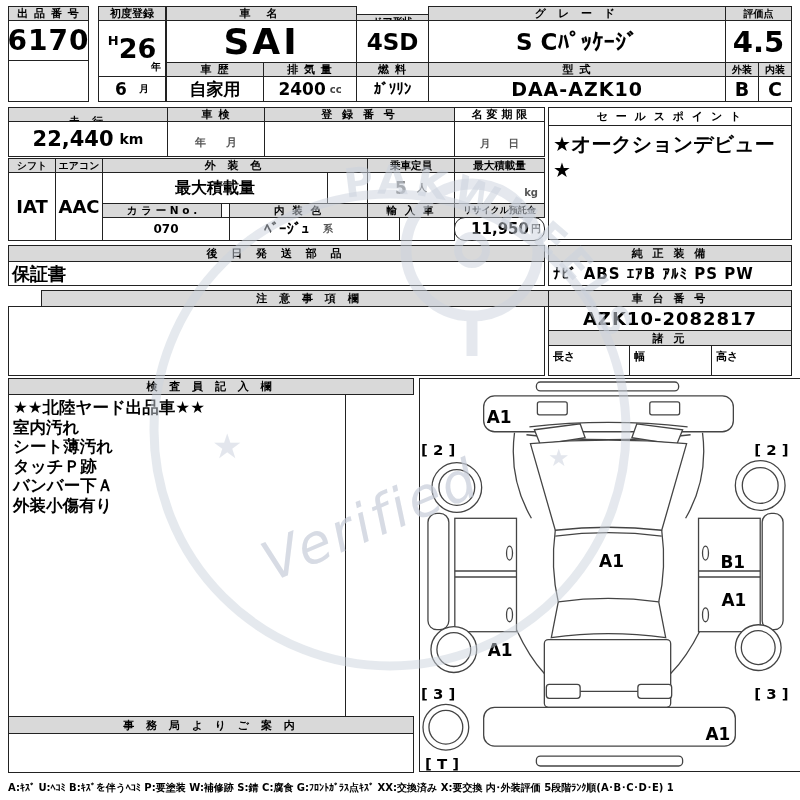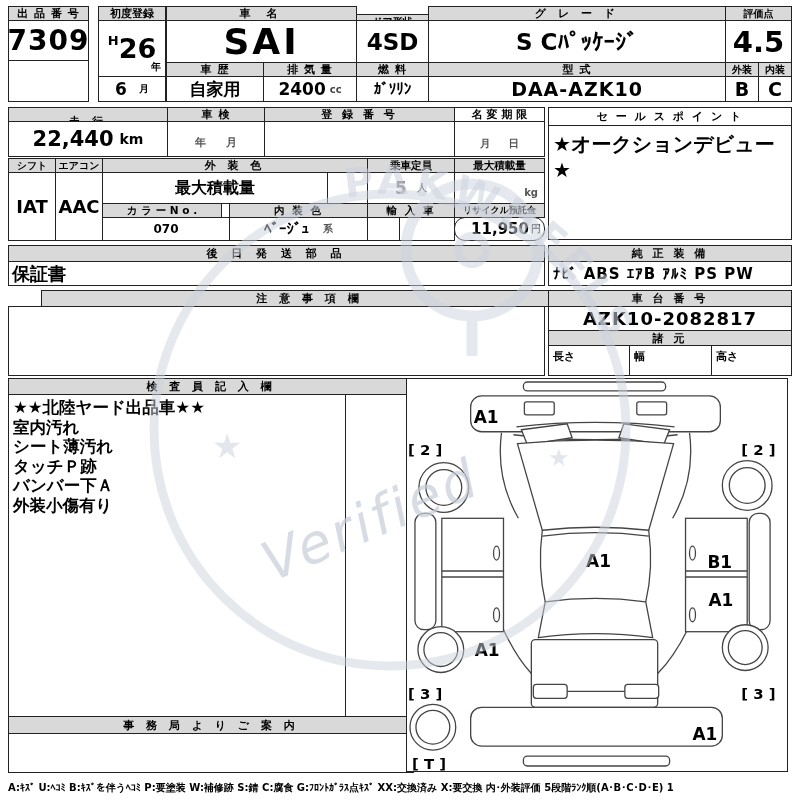--- a/index.html
+++ b/index.html
@@ -20,21 +20,21 @@
   .wm{position:absolute;left:0;top:0;z-index:40;pointer-events:none;}
   svg text{font-family:"DejaVu Sans",sans-serif;}
   .diag-label{font-weight:bold;}
 </style>
 </head>
 <body>
 
 <div class="sheet">
 
   <div class="cell hdr" style="left:8px;top:6px;width:81px;height:15px;">出 品 番 号</div>
-  <div class="cell val" style="left:8px;top:20px;width:81px;height:41px;font-size:28px;letter-spacing:1px;">7309</div>
+  <div class="cell val" style="left:8px;top:20px;width:81px;height:41px;font-size:28px;letter-spacing:1px;">6170</div>
   <div class="cell" style="left:8px;top:60px;width:81px;height:42px;"></div>
 
   <div class="cell hdr" style="left:98px;top:6px;width:68px;height:15px;letter-spacing:0;">初度登録</div>
   <div class="cell val" style="left:98px;top:20px;width:68px;height:57px;position:absolute;">
     <span style="font-size:13px;align-self:flex-start;margin-top:12px;">H</span>
       <span style="font-size:27px;">26</span>
     <span style="position:absolute;right:4px;bottom:2px;font-size:10px;">年</span>
   </div>
   <div class="cell val" style="left:98px;top:76px;width:68px;height:26px;gap:12px;">
     <span style="font-size:17px;">6</span>
@@ -143,21 +143,21 @@
     <span class="insp-line">★★北陸ヤード出品車★★</span>
     <span class="insp-line">室内汚れ</span>
     <span class="insp-line">シート薄汚れ</span>
     <span class="insp-line">タッチＰ跡</span>
     <span class="insp-line">バンバー下Ａ</span>
     <span class="insp-line">外装小傷有り</span>
   </div>
   <div class="cell hdr" style="left:8px;top:716px;width:406px;height:18px;letter-spacing:4px;">事 務 局 よ り ご 案 内</div>
   <div class="cell" style="left:8px;top:733px;width:406px;height:40px;"></div>
 
-  <div class="cell" style="left:406px;top:378px;width:382px;height:394px;padding:0;">
+  <div class="cell" style="left:419px;top:378px;width:382px;height:394px;padding:0;">
     <svg width="380" height="392" viewBox="0 0 382 394">
       <g fill="#fff" stroke="#444" stroke-width="1.3">
 
         <rect x="117" y="3" width="143" height="9" rx="4"></rect>
         <rect x="64" y="17" width="251" height="36" rx="11"></rect>
         <rect x="118" y="23" width="30" height="13" rx="2"></rect>
         <rect x="231" y="23" width="30" height="13" rx="2"></rect>
 
         <path d="M 107 56 Q 189 66 272 56" fill="none"></path>
         <path d="M 95 54 Q 89 100 112 140" fill="none"></path>

